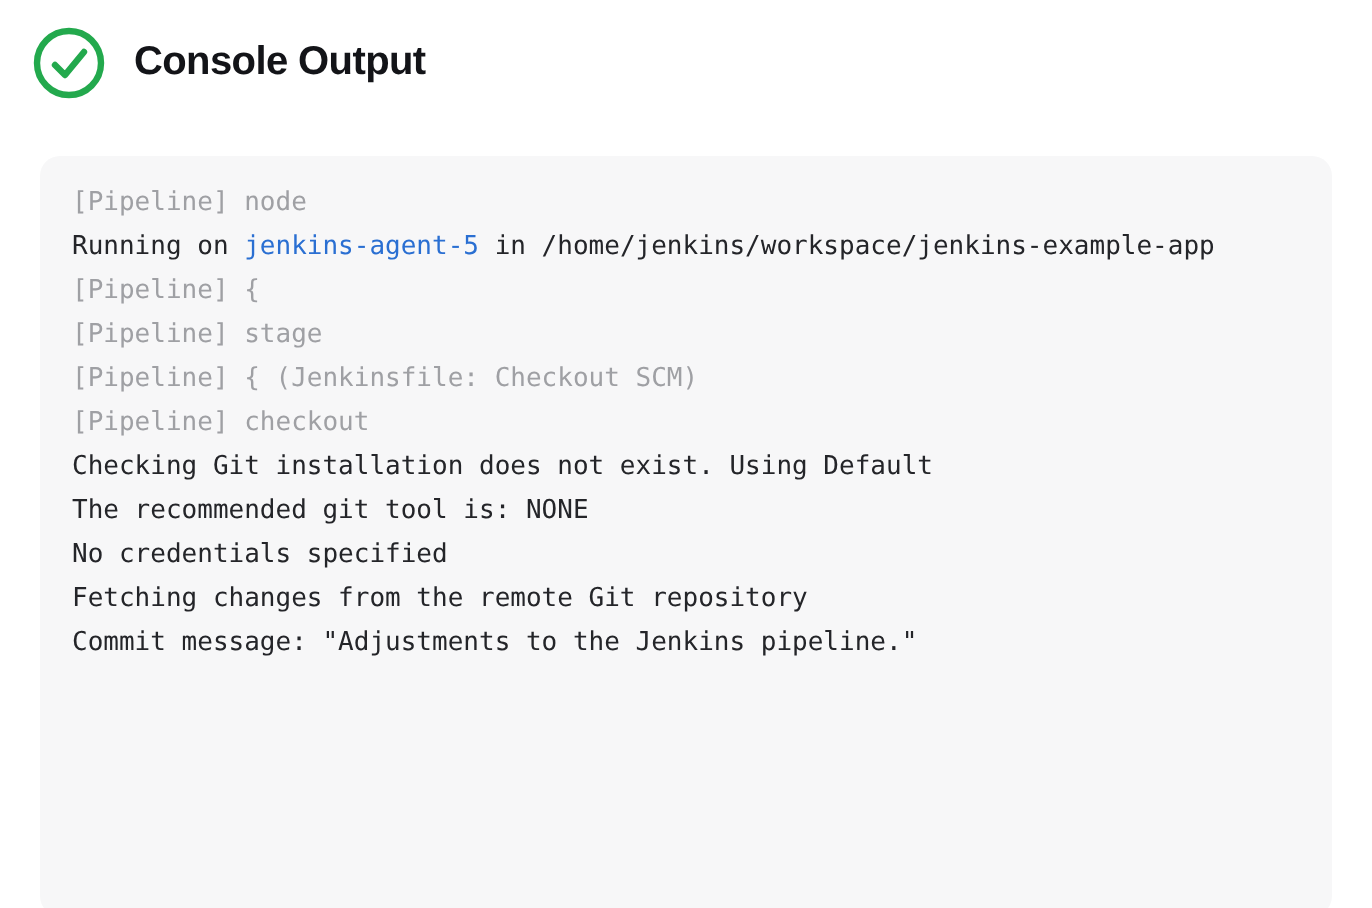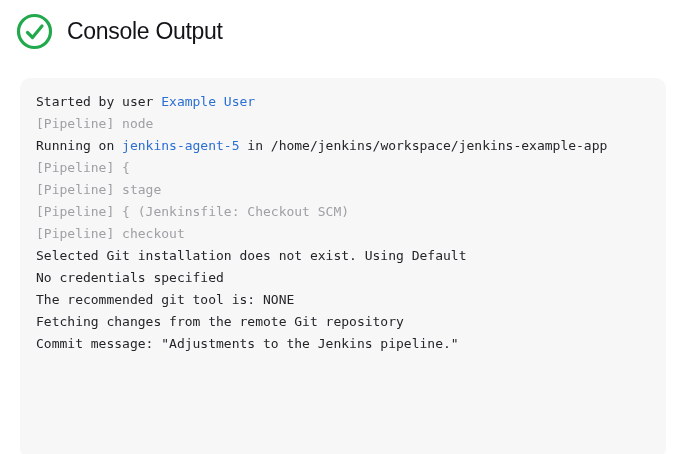--- a/index.html
+++ b/index.html
@@ -22,22 +22,22 @@
     gap:14px;
     padding:12px 16px 0 16px;
     height:50px;
   }
   .status-icon{
     width:37px;height:37px;
     display:inline-flex;
     flex:0 0 auto;
   }
   .page-title{
-    font-size:23px;
-    font-weight:normal;
+    font-size:20px;
+    font-weight:bold;
     color:var(--title);
     letter-spacing:-0.3px;
     text-align:center;
   }
   .console-box{
     margin:28px 20px 0 20px;
     width:646px;
     height:380px;
     background:var(--console-bg);
     border-radius:10px;
@@ -63,26 +63,25 @@
     <svg viewBox="0 0 37 37" width="37" height="37" aria-hidden="true">
       <circle cx="18.5" cy="18.5" r="16" fill="none" stroke="var(--success)" stroke-width="3.2"></circle>
       <path d="M11.5 19.5 L16.5 24.5 L26 13" fill="none" stroke="var(--success)" stroke-width="3.2" stroke-linecap="round" stroke-linejoin="round"></path>
     </svg>
   </span>
   <h1 class="page-title">Console Output</h1>
 </header>
 
 <div class="console-box">
   <div>
-      <div class="console-line"><span class="seg-default">Started by user </span><a href="#" class="seg-link">Example User</a></div>
       <div class="console-line"><span class="seg-muted">[Pipeline] node</span></div>
       <div class="console-line"><span class="seg-default">Running on </span><a href="#" class="seg-link">jenkins-agent-5</a><span class="seg-default"> in /home/jenkins/workspace/jenkins-example-app</span></div>
       <div class="console-line"><span class="seg-muted">[Pipeline] {</span></div>
       <div class="console-line"><span class="seg-muted">[Pipeline] stage</span></div>
       <div class="console-line"><span class="seg-muted">[Pipeline] { (Jenkinsfile: Checkout SCM)</span></div>
       <div class="console-line"><span class="seg-muted">[Pipeline] checkout</span></div>
-      <div class="console-line"><span class="seg-default">Selected Git installation does not exist. Using Default</span></div>
+      <div class="console-line"><span class="seg-default">Checking Git installation does not exist. Using Default</span></div>
+      <div class="console-line"><span class="seg-default">The recommended git tool is: NONE</span></div>
       <div class="console-line"><span class="seg-default">No credentials specified</span></div>
-      <div class="console-line"><span class="seg-default">The recommended git tool is: NONE</span></div>
       <div class="console-line"><span class="seg-default">Fetching changes from the remote Git repository</span></div>
       <div class="console-line"><span class="seg-default">Commit message: "Adjustments to the Jenkins pipeline."</span></div>
     </div>
 </div>
 
 </body></html>

